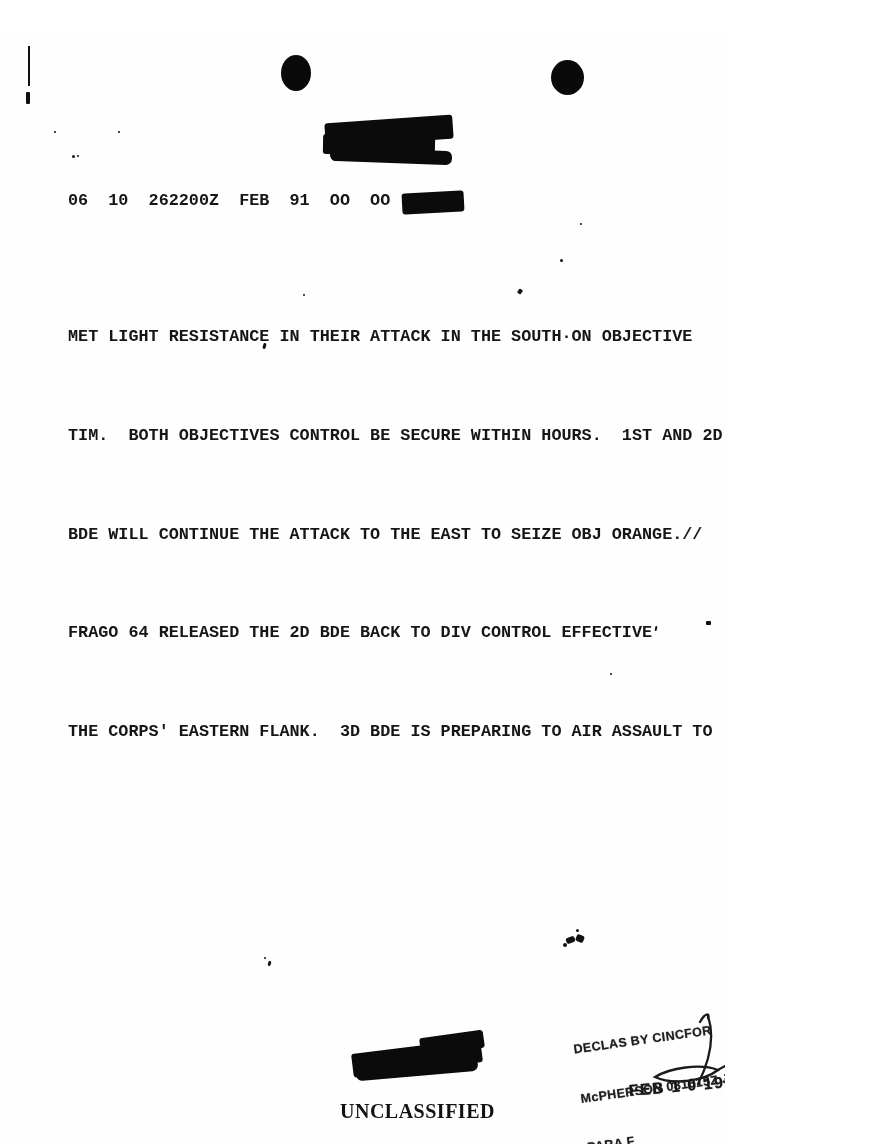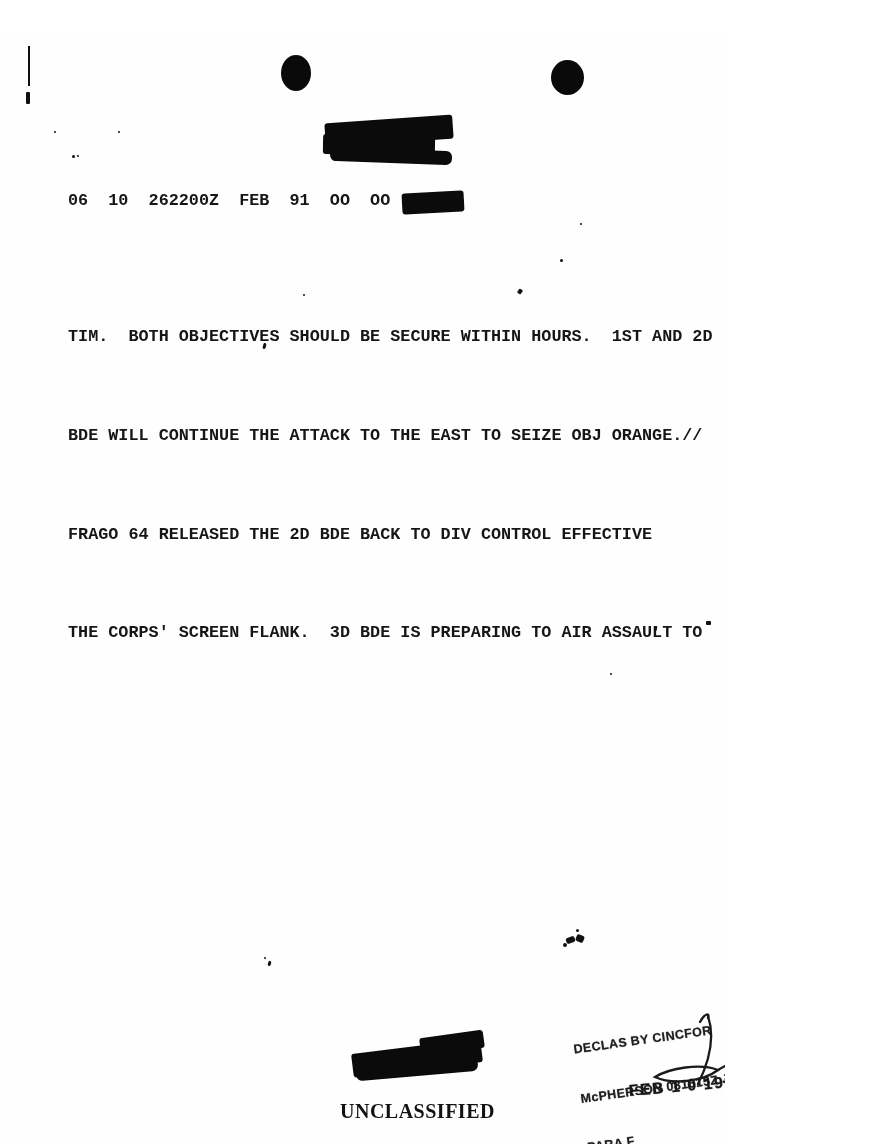--- a/index.html
+++ b/index.html
@@ -84,24 +84,25 @@
     <div class="redact" style="left:325px;top:87px;width:128px;height:24px;transform:rotate(-4deg);"></div>
     <div class="redact" style="left:323px;top:103px;width:112px;height:20px;transform:rotate(1deg);"></div>
     <div class="redact" style="left:330px;top:117px;width:122px;height:14px;transform:rotate(2deg);border-radius:6px;"></div>
   </div>
 
   <div class="headerline">06  10  262200Z  FEB  91  OO  OO</div>
   <div class="redact" style="left:402px;top:160px;width:62px;height:21px;transform:rotate(-3deg);"></div>
   <div class="speck" style="left:580px;top:191px;width:2px;height:2px;"></div>
 
   <div class="typeline">
-    <div>TIM.  BOTH OBJECTIVES SHOULD BE SECURE WITHIN HOURS.  1ST AND 2D</div>
+    <div>MET LIGHT RESISTANCE IN THEIR ATTACK IN THE SOUTH·ON OBJECTIVE</div>
+    <div>TIM.  BOTH OBJECTIVES CONTROL BE SECURE WITHIN HOURS.  1ST AND 2D</div>
     <div>BDE WILL CONTINUE THE ATTACK TO THE EAST TO SEIZE OBJ ORANGE.//</div>
     <div>FRAGO 64 RELEASED THE 2D BDE BACK TO DIV CONTROL EFFECTIVE</div>
-    <div>THE CORPS' SCREEN FLANK.  3D BDE IS PREPARING TO AIR ASSAULT TO</div>
+    <div>THE CORPS' EASTERN FLANK.  3D BDE IS PREPARING TO AIR ASSAULT TO</div>
     
     
     
     
     
     
     
     
     
     

